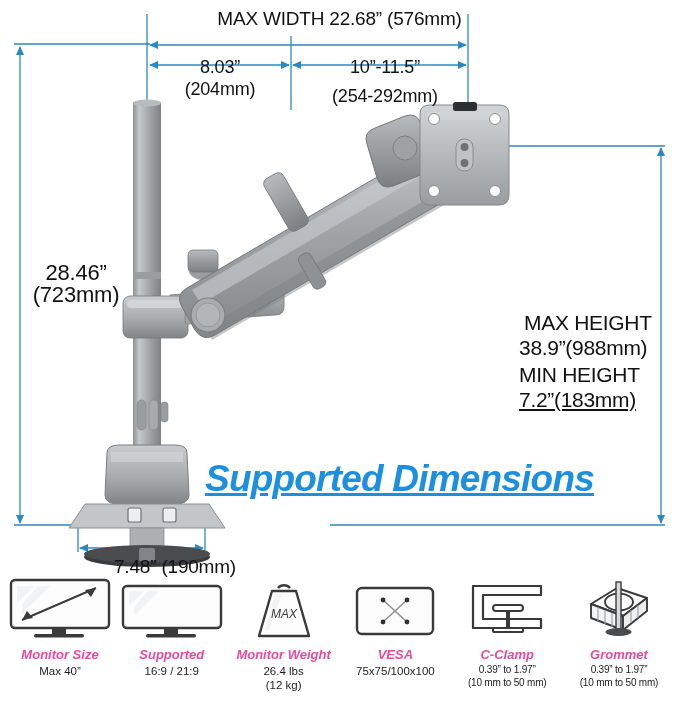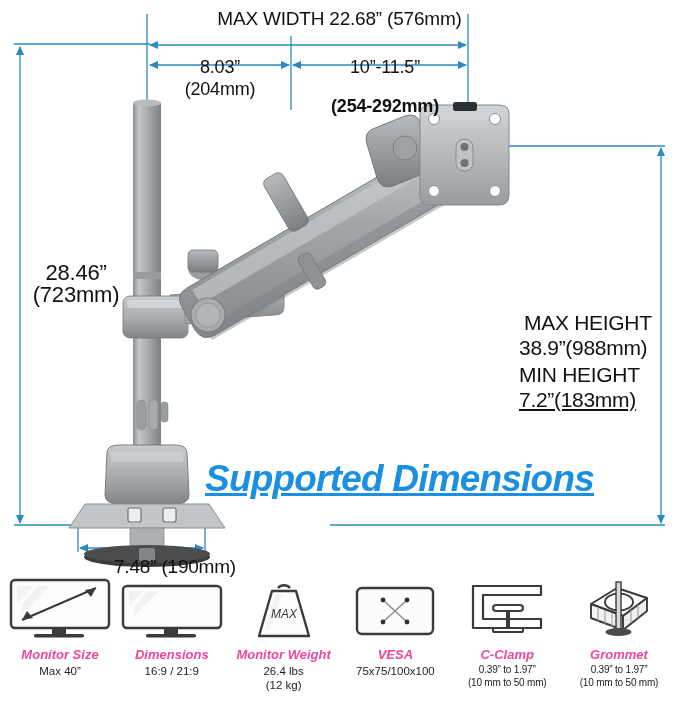--- a/index.html
+++ b/index.html
@@ -236,21 +236,21 @@
       <rect x="64" y="448" width="16" height="13" rx="2" fill="#818488"></rect>
     </g>
   </svg>
 
   <div class="dimtext dim-maxwidth" style="left:0;top:0;width:679px;margin-top:8px;">MAX WIDTH 22.68” (576mm)</div>
 
   <div class="dimtext dim-mid" style="left:160px;top:57px;width:120px;">8.03”</div>
   <div class="dimtext dim-mid" style="left:160px;top:79px;width:120px;">(204mm)</div>
 
   <div class="dimtext dim-mid" style="left:305px;top:57px;width:160px;">10”-11.5”</div>
-  <div class="dimtext dim-mid" style="left:305px;top:96px;width:160px;font-weight:bold;">(254-292mm)</div>
+  <div class="dimtext dim-mid" style="left:305px;top:86px;width:160px;">(254-292mm)</div>
 
   <div class="dimtext dim-left" style="left:28px;top:260px;width:96px;">28.46”</div>
   <div class="dimtext dim-left" style="left:28px;top:282px;width:96px;">(723mm)</div>
 
   <div class="dimtext dim-bottom" style="left:60px;top:556px;width:230px;">7.48” (190mm)</div>
 
   <div class="heights" style="left:524px;top:310px;">MAX HEIGHT</div>
   <div class="heights" style="left:519px;top:335px;">38.9”(988mm)</div>
   <div class="heights" style="left:519px;top:362px;">MIN HEIGHT</div>
   <div class="heights" style="left:519px;top:387px;text-decoration:underline;">7.2”(183mm)</div>
@@ -279,21 +279,21 @@
     <div class="spec">
       <div class="spec-art">
         <svg width="104" height="62" viewBox="0 0 104 62">
           <rect x="3" y="8" width="98" height="42" rx="4" fill="#fdfdfd" stroke="#3a3a3a" stroke-width="2.4"></rect>
           <path d="M9,13 L24,13 L9,28 Z" fill="#f0f2f4"></path>
           <path d="M28,13 L39,13 L14,38 L14,29 Z" fill="#f0f2f4"></path>
           <rect x="44" y="50" width="14" height="7" fill="#3a3a3a"></rect>
           <rect x="26" y="56" width="50" height="3.4" rx="1.6" fill="#3a3a3a"></rect>
         </svg>
       </div>
-      <div class="spec-title">Dimensions</div>
+      <div class="spec-title">Supported</div>
       <div class="spec-sub">16:9 / 21:9</div>
     </div>
 
     <div class="spec">
       <div class="spec-art">
         <svg width="104" height="62" viewBox="0 0 104 62">
           <path d="M46,10 a8,8 0 0 1 12,0" fill="none" stroke="#3a3a3a" stroke-width="2.6"></path>
           <path d="M40,13 L64,13 L77,58 L27,58 Z" fill="#fdfdfd" stroke="#3a3a3a" stroke-width="2.4" stroke-linejoin="round"></path>
           <path d="M43,16 L50,16 L37,52 L33,52 Z" fill="#f1f3f5"></path>
           <text x="52" y="40" text-anchor="middle" font-family="Liberation Sans, sans-serif" font-size="12" font-style="italic" fill="#3a3a3a">MAX</text>

